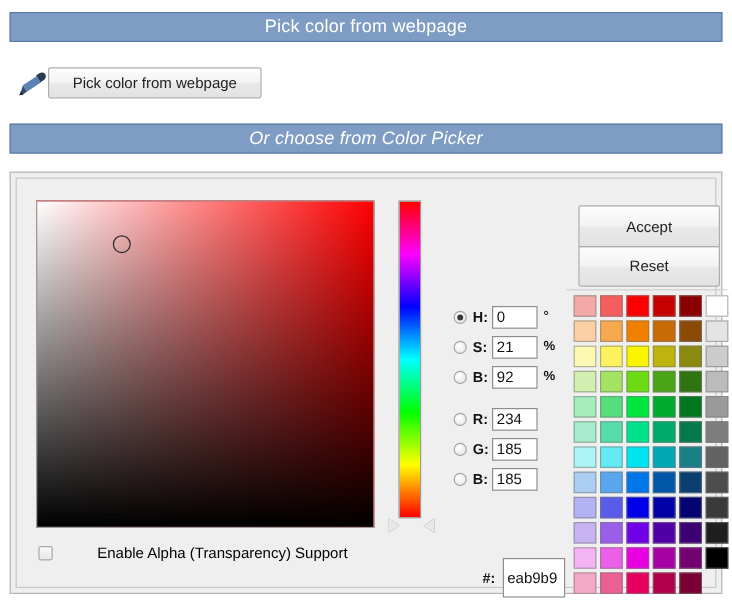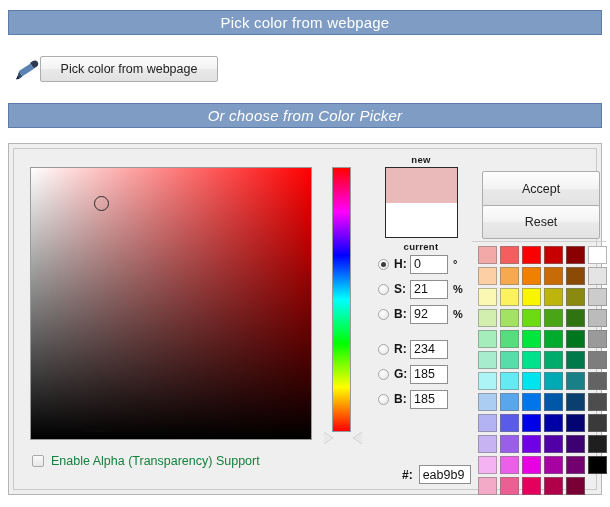--- a/index.html
+++ b/index.html
@@ -125,21 +125,21 @@
   }
 
   
   #alpha-row{position:absolute;left:18px;top:305px;display:flex;align-items:center;gap:7px;}
   .cb{
     width:12px;height:12px;
     border:1px solid #a9a9a9;
     background:linear-gradient(to bottom,#fbfbfb,#e6e6e6);
     box-sizing:border-box;border-radius:2px;cursor:pointer;
   }
-  #alpha-label{font-size:12.5px;color:#15803d;}
+  #alpha-label{font-size:12.5px;color:#000000;margin-left:30px;}
 
   
   #preview-col{position:absolute;left:367px;top:5px;width:80px;}
   .mini-label{
     text-align:center;font-size:9.5px;font-weight:bold;color:#1a1a1a;
     letter-spacing:.3px;
   }
   #preview-box{
     margin:2px auto 0 auto;
     width:73px;height:71px;
@@ -176,21 +176,21 @@
     box-sizing:border-box;
     line-height:17px;
   }
   .unit{margin-left:5px;font-size:11px;font-weight:bold;color:#141414;}
   .gap{height:10px;}
 
   
   #hex-row{position:absolute;left:388px;top:316px;display:flex;align-items:center;}
   #hex-hash{font-size:12px;font-weight:bold;margin-right:6px;color:#141414;}
   #hex-input{
-    width:52px;height:19px;
+    width:52px;height:33px;
     border:1px solid #8e8e8e;background:#fff;
     font-size:12.5px;padding:0 3px;box-sizing:border-box;
     font-family:"Liberation Sans", sans-serif;color:#111;line-height:17px;
   }
 
   
   #accept-btn{position:absolute;left:468px;top:22px;width:118px;height:36px;}
   #reset-btn{position:absolute;left:468px;top:56px;width:118px;height:34px;}
   #divider{position:absolute;left:458px;top:92px;width:134px;height:1px;background:#cfcfcf;}
 
@@ -249,28 +249,20 @@
 
     <div id="hue-wrap"></div>
     <div class="hue-arrow" id="hue-arrow-left"></div>
     <div class="hue-arrow" id="hue-arrow-right"></div>
 
     <div id="alpha-row">
       <span class="cb" id="alpha-cb"></span>
       <span id="alpha-label">Enable Alpha (Transparency) Support</span>
     </div>
 
-    <div id="preview-col">
-      <div class="mini-label">new</div>
-      <div id="preview-box">
-        <div id="preview-new" style="background: rgb(234, 185, 185);"></div>
-        <div id="preview-current" style="background: rgb(255, 255, 255);"></div>
-      </div>
-      <div class="mini-label" style="margin-top:3px">current</div>
-    </div>
 
     <div id="fields">
 
       <div class="field-row">
         <span class="radio on"></span>
         <span class="field-label">H:</span>
         <input class="field-input" type="text" value="0" style="">
         <span class="unit">°</span>
       </div>
 

